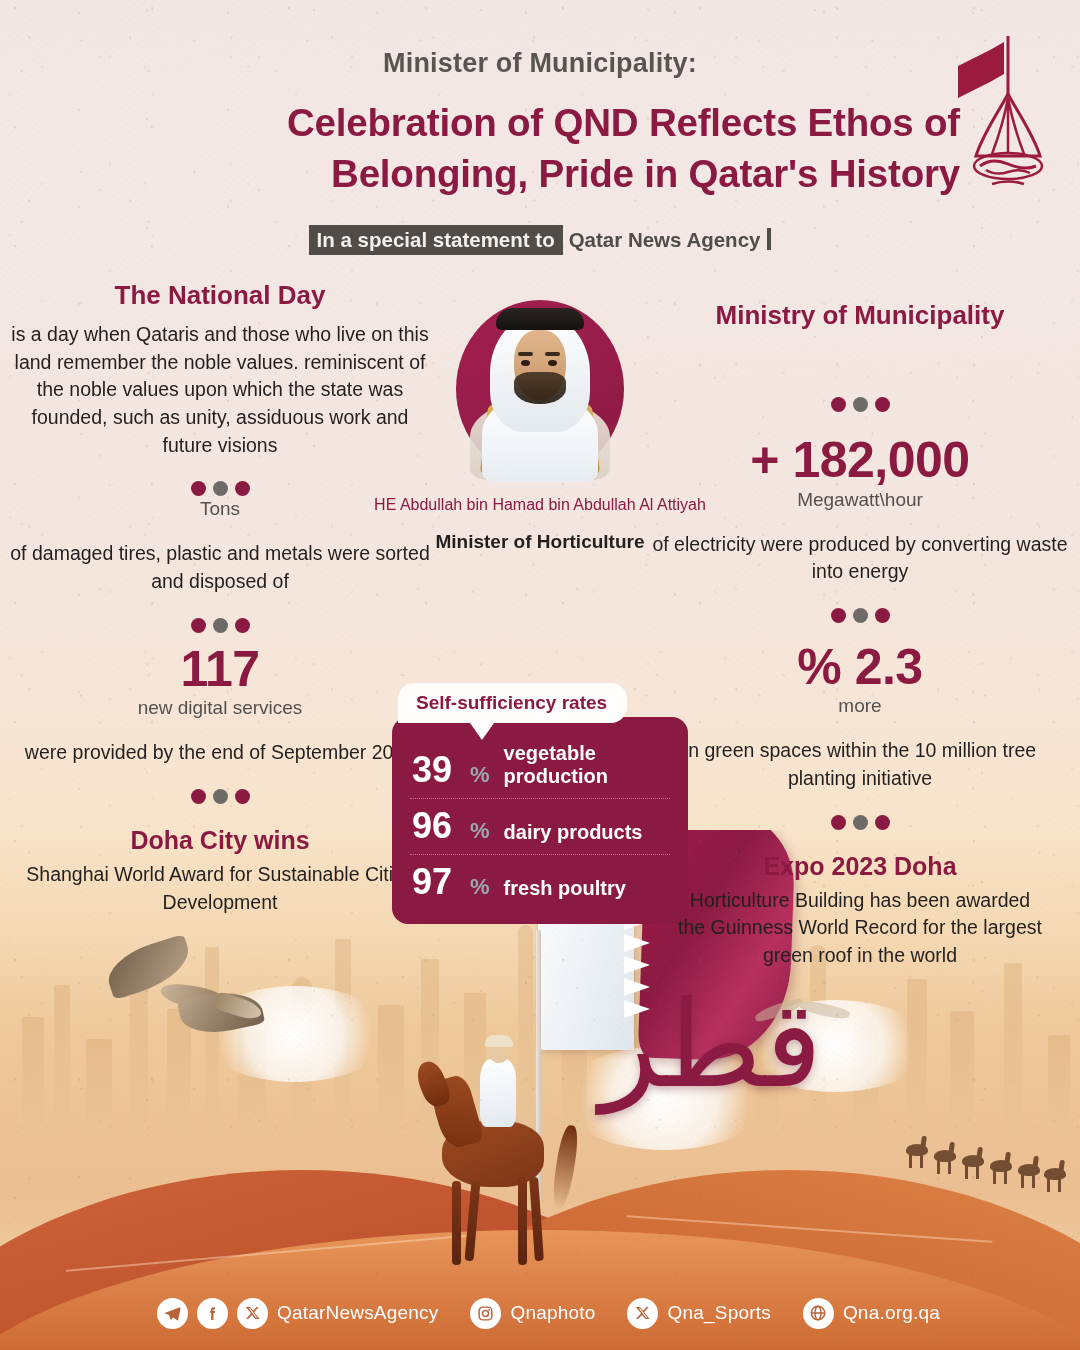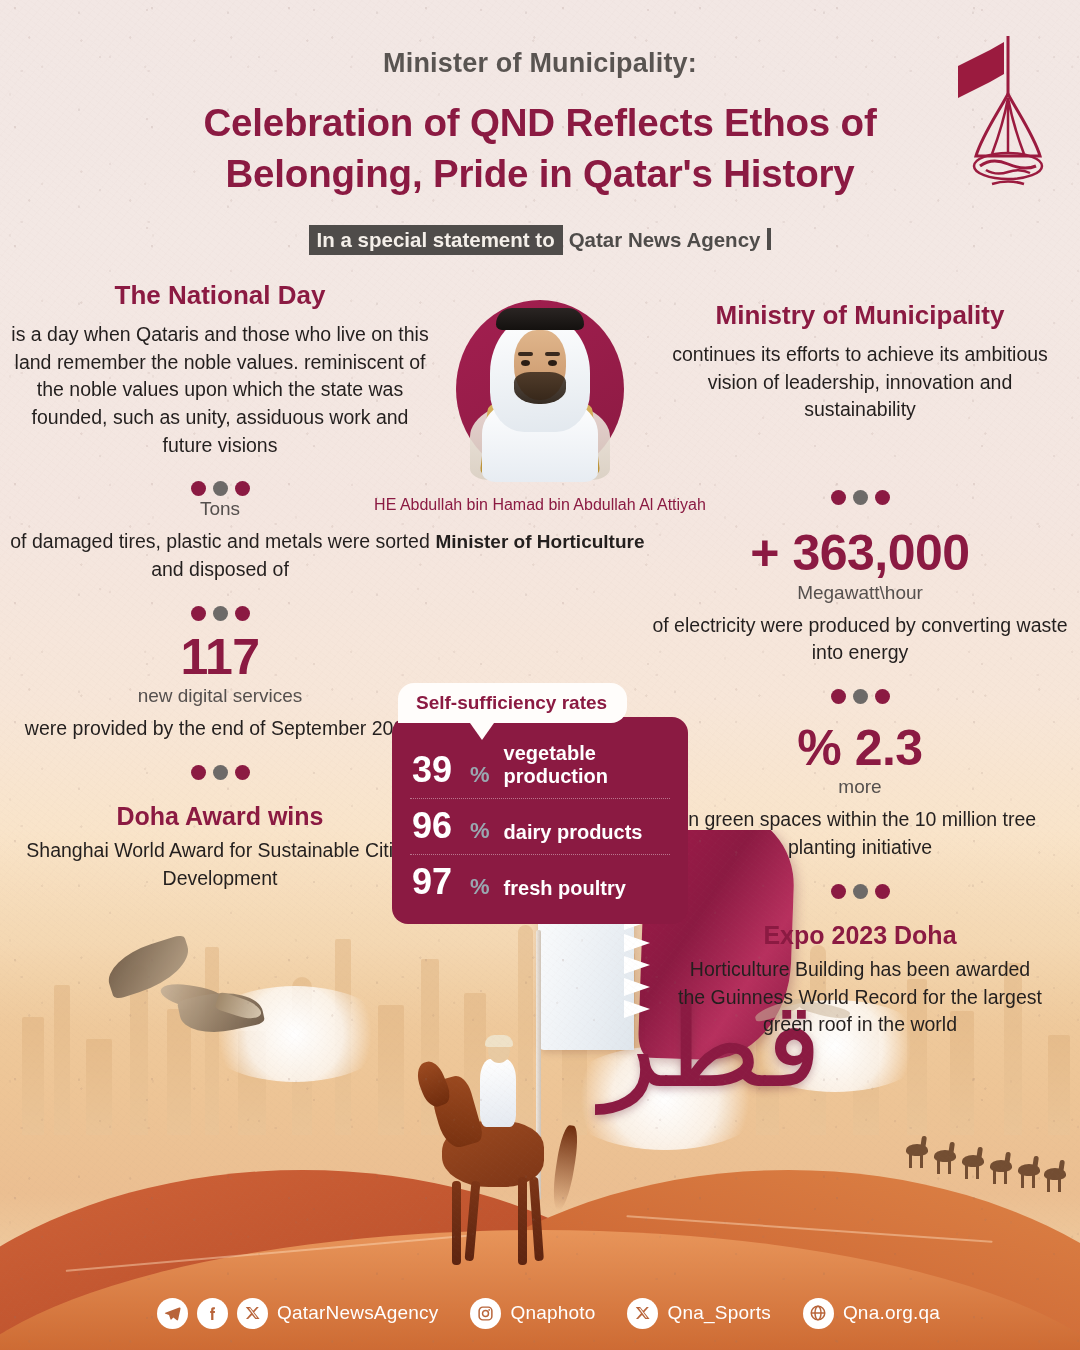--- a/index.html
+++ b/index.html
@@ -147,21 +147,21 @@
   .qna-logo{ position:absolute; left:38px; top:28px; width:190px; text-align:center; }
   .qna-mark{ width:120px; height:92px; margin:0 auto; position:relative; }
   .qna-ar{ font-family:"DejaVu Sans", sans-serif; color:#8b1a42; font-size:21px; font-weight:bold;
            margin-top:6px; direction:rtl; letter-spacing:.5px;}
   .qna-en{ color:#8b1a42; font-size:13.5px; font-weight:bold; letter-spacing:1.1px; margin-top:2px; }
 
   .qnd-logo{ position:absolute; right:24px; top:24px; width:110px; height:170px; }
 
   .kicker{ position:absolute; left:0; right:0; top:48px; text-align:center;
            font-size:27px; font-weight:bold; color:#595451; letter-spacing:.2px; }
-  .headline{ position:absolute; left:120px; right:120px; top:98px; text-align:center;
+  .headline{ position:absolute; left:120px; right:120px; top:98px; text-align:right;
              font-size:38.5px; font-weight:bold; color:#8b1a42; line-height:1.32; letter-spacing:-.2px;}
   .statement{ position:absolute; left:0; right:0; top:228px; text-align:center; }
   .statement .hl{ background:#4f4c4a; color:#f4efe9; font-size:20.5px; font-weight:bold;
                   padding:3px 8px 4px; letter-spacing:0; }
   .statement .tail{ color:#4f4c4a; font-size:20.5px; font-weight:bold; margin-left:6px;}
   .statement .bar{ display:inline-block; width:4px; height:22px; background:#4f4c4a;
                    vertical-align:-3px; margin-left:7px;}
 
   
   .cols{ position:absolute; left:0; right:0; top:280px; z-index:6; }
@@ -172,21 +172,21 @@
 
   .sec-title{ color:#8b1a42; font-size:26px; font-weight:bold; }
   .sec-body{ color:#231f1e; font-size:19.5px; line-height:1.42; margin-top:10px; }
 
   .dots{ display:flex; justify-content:center; gap:7px; }
   .dots span{ width:15px; height:15px; border-radius:50%; background:#8b1a42; display:block;}
   .dots span.gray{ background:#6d6a68; }
 
   .bignum{ color:#8b1a42; font-weight:bold; font-size:50px; line-height:1.05; letter-spacing:-.5px;}
   .unit{ color:#55504e; font-size:19px; margin-top:2px; }
-  .desc{ color:#231f1e; font-size:19.5px; line-height:1.42; margin-top:8px;}
+  .desc{ color:#231f1e; font-size:19.5px; line-height:1.42; margin-top:20px;}
 
   
   .portrait-wrap{ position:absolute; left:50%; transform:translateX(-50%); top:20px;
                   width:168px; height:178px; }
   .portrait-bg{ position:absolute; inset:0; border-radius:50%;
                 background:linear-gradient(150deg,#a31f50,#8b1a42); }
   .p-thobe{ position:absolute; left:26px; top:96px; width:116px; height:86px;
             background:linear-gradient(180deg,#ffffff,#e7ecf2); border-radius:44% 44% 12% 12%;}
   .p-bisht{ position:absolute; left:14px; top:100px; width:140px; height:80px;
             background:linear-gradient(180deg,#efe8df,#d9cfc2); border-radius:46% 46% 14% 14%; opacity:.9;}
@@ -426,21 +426,21 @@
       <div class="bignum" style="margin-top:10px;">117</div>
       <div class="unit">new digital services</div>
       <div class="desc">were provided by the end of September 2024</div>
 
       <div class="dots" style="margin-top:22px;">
         <span></span>
           <span class="gray"></span>
           <span></span>
       </div>
 
-      <div class="sec-title" style="margin-top:22px;font-size:25px;">Doha Award wins</div>
+      <div class="sec-title" style="margin-top:22px;font-size:25px;">Doha City wins</div>
       <div class="desc" style="margin-top:6px;">Shanghai World Award for Sustainable Cities Development</div>
     </div>
 
     <div class="col col-mid">
       <div class="portrait-wrap">
         <div class="portrait-bg"></div>
         <div class="p-bisht"></div>
         <div class="p-gold-l"></div>
         <div class="p-gold-r"></div>
         <div class="p-thobe"></div>
@@ -453,29 +453,28 @@
         <div class="p-eye" style="left:92px;"></div>
         <div class="p-beard"></div>
         <div class="p-agal"></div>
       </div>
       <div class="mname" style="margin-top:214px;padding:0 34px;">HE Abdullah bin Hamad bin Abdullah Al Attiyah</div>
       <div class="mrole">Minister of Horticulture</div>
     </div>
 
     <div class="col col-right">
       <div class="sec-title" style="margin-top:20px;">Ministry of Municipality</div>
-      <div class="sec-body" style="padding:0 22px;">continues its efforts to achieve its ambitious vision of leadership, innovation and sustainability</div>
 
       <div class="dots" style="margin-top:66px;">
         <span></span>
           <span class="gray"></span>
           <span></span>
       </div>
 
-      <div class="bignum" style="margin-top:22px;">+ 363,000</div>
+      <div class="bignum" style="margin-top:22px;">+ 182,000</div>
       <div class="unit">Megawatt\hour</div>
       <div class="desc">of electricity were produced by converting waste into energy</div>
 
       <div class="dots" style="margin-top:22px;">
         <span></span>
           <span class="gray"></span>
           <span></span>
       </div>
 
       <div class="bignum" style="margin-top:18px;">% 2.3</div>

